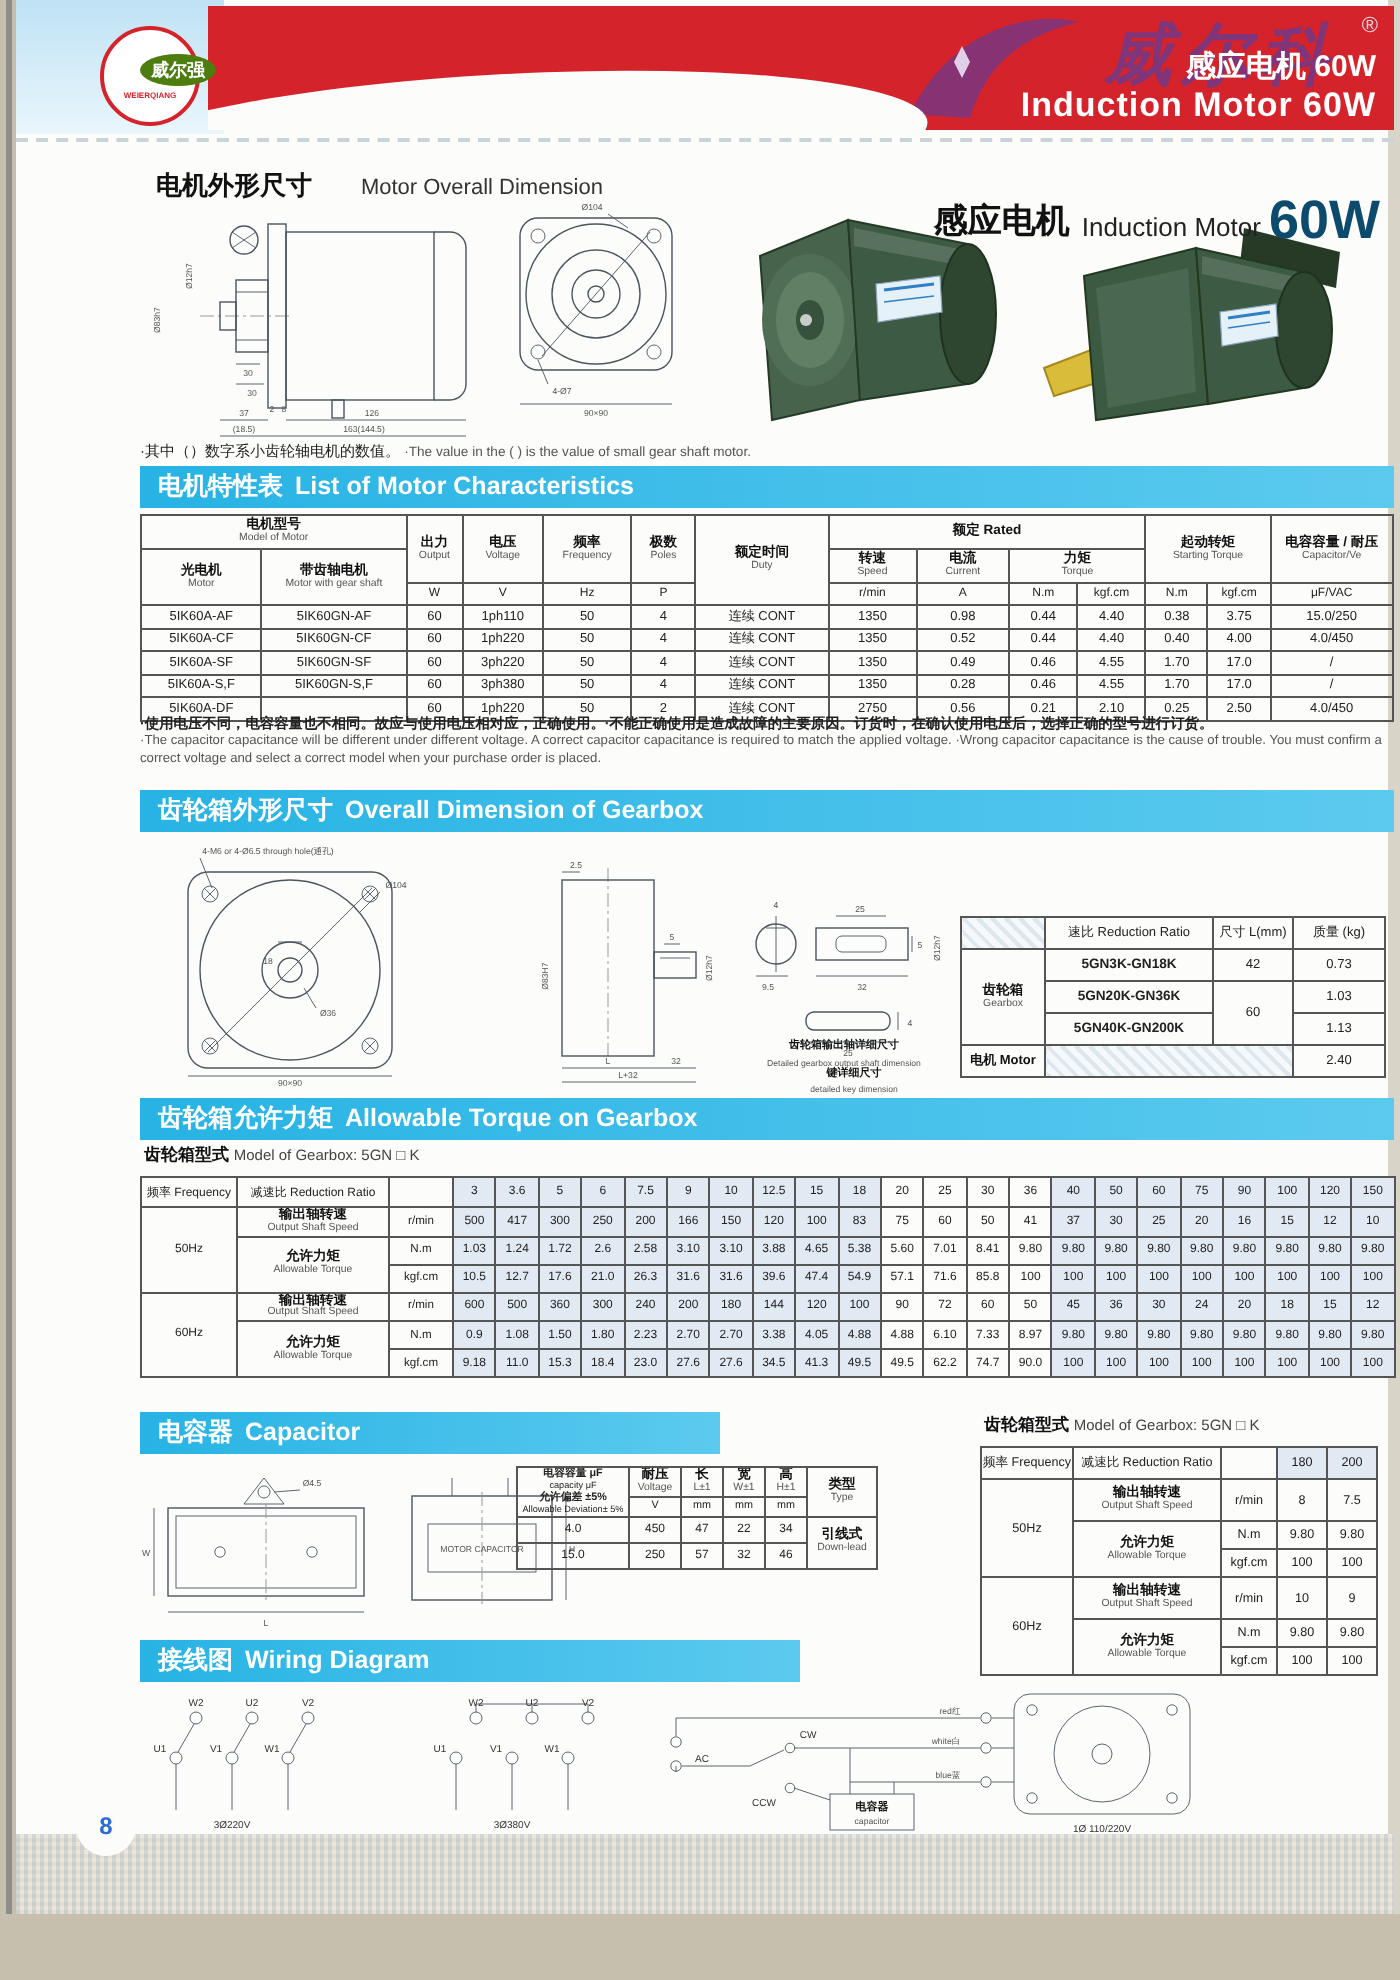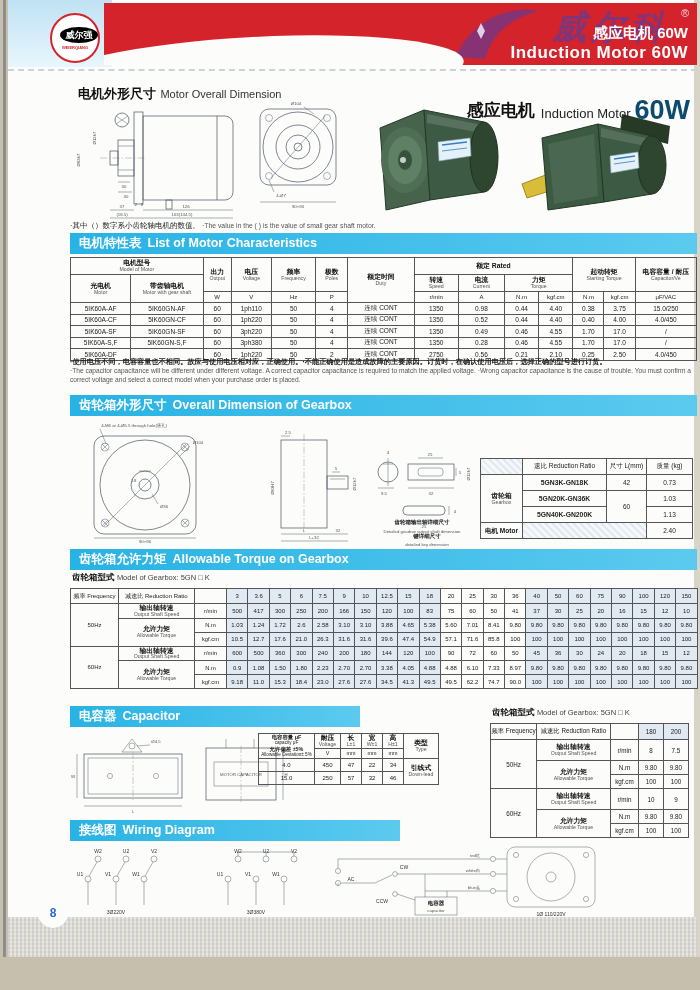--- a/index.html
+++ b/index.html
@@ -10,35 +10,35 @@
   .redge{position:absolute;left:694px;top:0;width:6px;height:957px;background:#d9d4c8}
 
   
   .blue-corner{position:absolute;left:8px;top:0;width:104px;height:67px;
      background:linear-gradient(180deg,#bfe2f4,#e9f6fc)}
   .red-band{position:absolute;left:104px;top:3px;width:593px;height:62px;background:#d5232b;overflow:hidden}
   .red-band .swoosh{position:absolute;left:-60px;bottom:-42px;width:420px;height:70px;background:#fcfcfa;
      border-radius:50%;transform:rotate(-3deg)}
   .logo{position:absolute;left:50px;top:13px;width:46px;height:46px;border-radius:50%;
      border:2px solid #d5232b;background:#fff;text-align:center}
-  .logo .band{position:absolute;left:8px;top:12px;width:38px;height:16px;border-radius:50%;
-     background:#000000;color:#fff;font-size:9px;font-weight:bold;line-height:16px}
+  .logo .band{position:absolute;left:18px;top:12px;width:38px;height:16px;border-radius:50%;
+     background:#4d7c0f;color:#fff;font-size:9px;font-weight:bold;line-height:16px}
   .logo .sub{position:absolute;left:0;top:30px;width:46px;font-size:4px;color:#d5232b;font-weight:bold}
   .watermark{position:absolute;right:28px;top:2px;font-size:34px;font-weight:bold;letter-spacing:5px;
      color:rgba(108,56,140,.82);font-style:italic}
   .wm-reg{position:absolute;right:8px;top:4px;color:rgba(235,235,245,.9);font-size:11px}
   .hdr-titles{position:absolute;right:12px;top:24px;text-align:right;color:#fff;z-index:3}
   .hdr-titles .l1{font-size:15px;font-weight:bold}
   .hdr-titles .l2{font-size:17px;font-weight:bold;letter-spacing:.5px}
   .perf{position:absolute;left:8px;top:69px;width:689px;border-top:2px dashed #c9d4da}
 
   
   .s1-title{position:absolute;left:78px;top:84px}
   .s1-title .cnb{font-size:13px;font-weight:bold;color:#111}
-  .s1-title .enb{font-size:11px;color:#333;margin-left:0}
+  .s1-title .enb{font-size:11px;color:#333;margin-left:20px}
   .prod-title{position:absolute;right:10px;top:98px;display:flex;align-items:flex-end;z-index:2}
   .prod-title .pc{font-size:17px;font-weight:bold;color:#111}
   .prod-title .pe{font-size:13px;color:#222;margin:0 4px 1px 6px}
   .prod-title .pw{font-size:27px;font-weight:bold;color:#0c4a6e;line-height:.9}
   .bar{position:absolute;height:21px;background:linear-gradient(90deg,#27b3e4,#5ccaef);
      color:#fff;font-weight:bold;font-size:12.5px;line-height:21px;padding-left:9px;box-sizing:border-box;
      white-space:nowrap;overflow:hidden}
   .bar .ben{font-weight:bold;margin-left:6px}
 
   .note{position:absolute;font-size:7.5px;color:#222}

